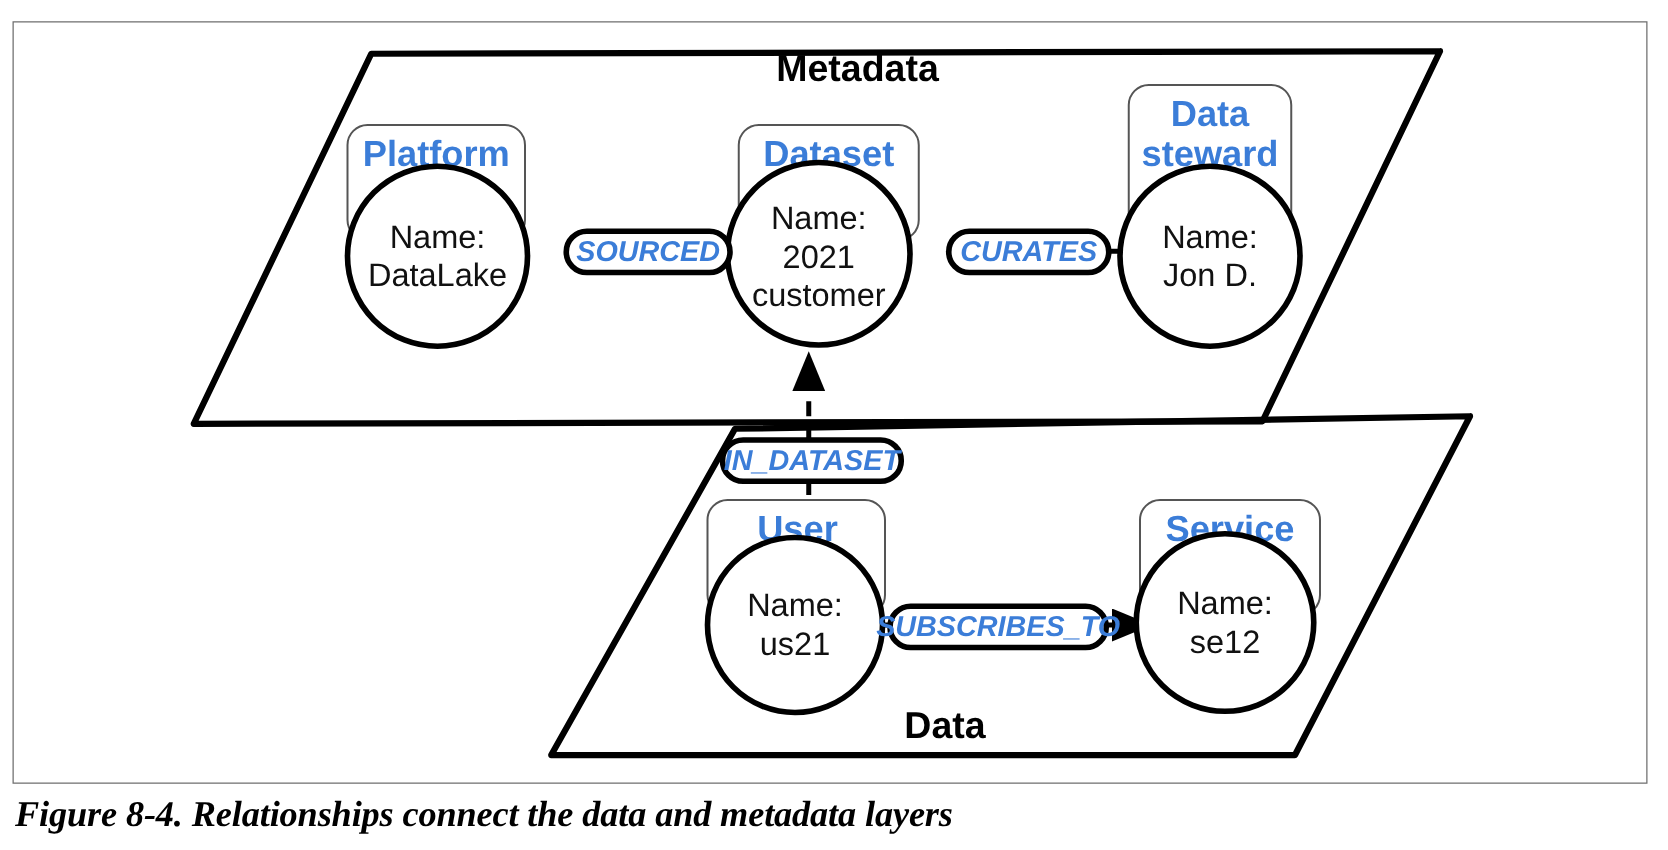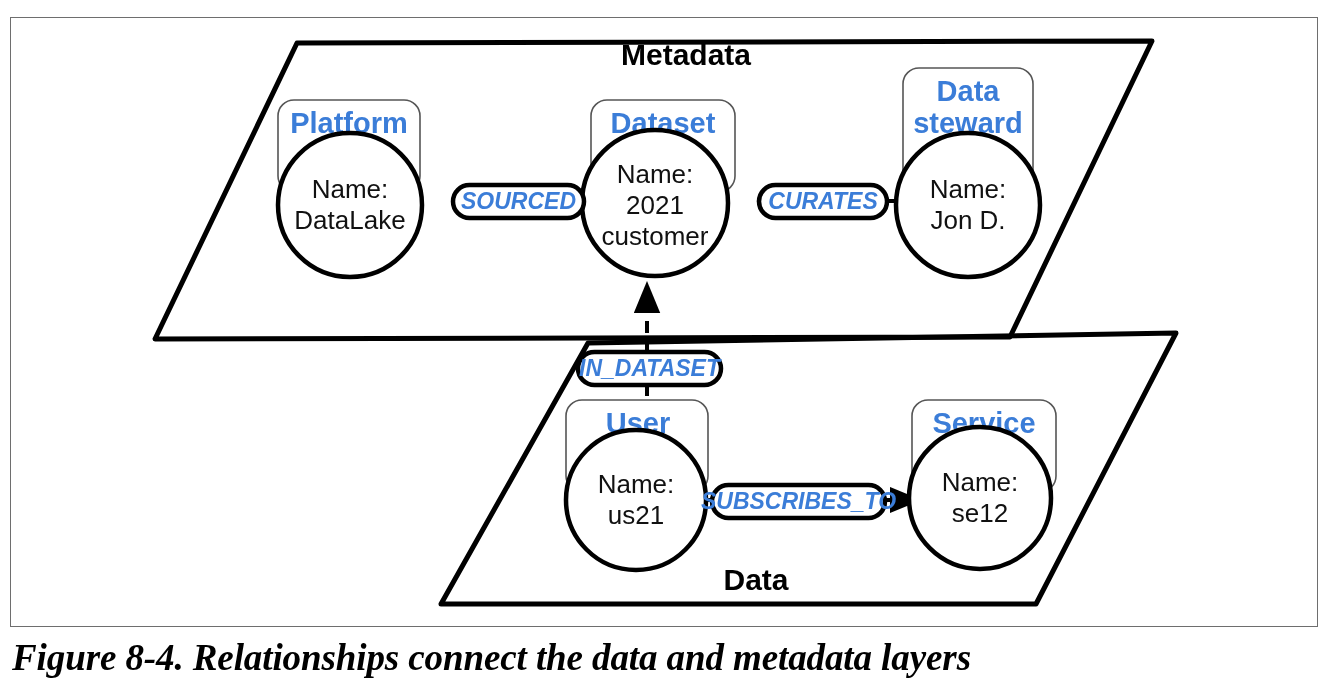--- a/index.html
+++ b/index.html
@@ -34,21 +34,21 @@
     top: 17px;
   }
   .caption {
     position: absolute;
     left: 12px;
     top: 636px;
     width: 1310px;
     font-family: "Liberation Serif", serif;
     font-style: italic;
     font-weight: 700;
-    font-size: 37px;
+    font-size: 29px;
     color: #000000;
     letter-spacing: -0.1px;
     white-space: nowrap;
   }
   text {
     font-family: "Liberation Sans", sans-serif;
   }
   .layer-shape {
     fill: none;
     stroke: #000000;

